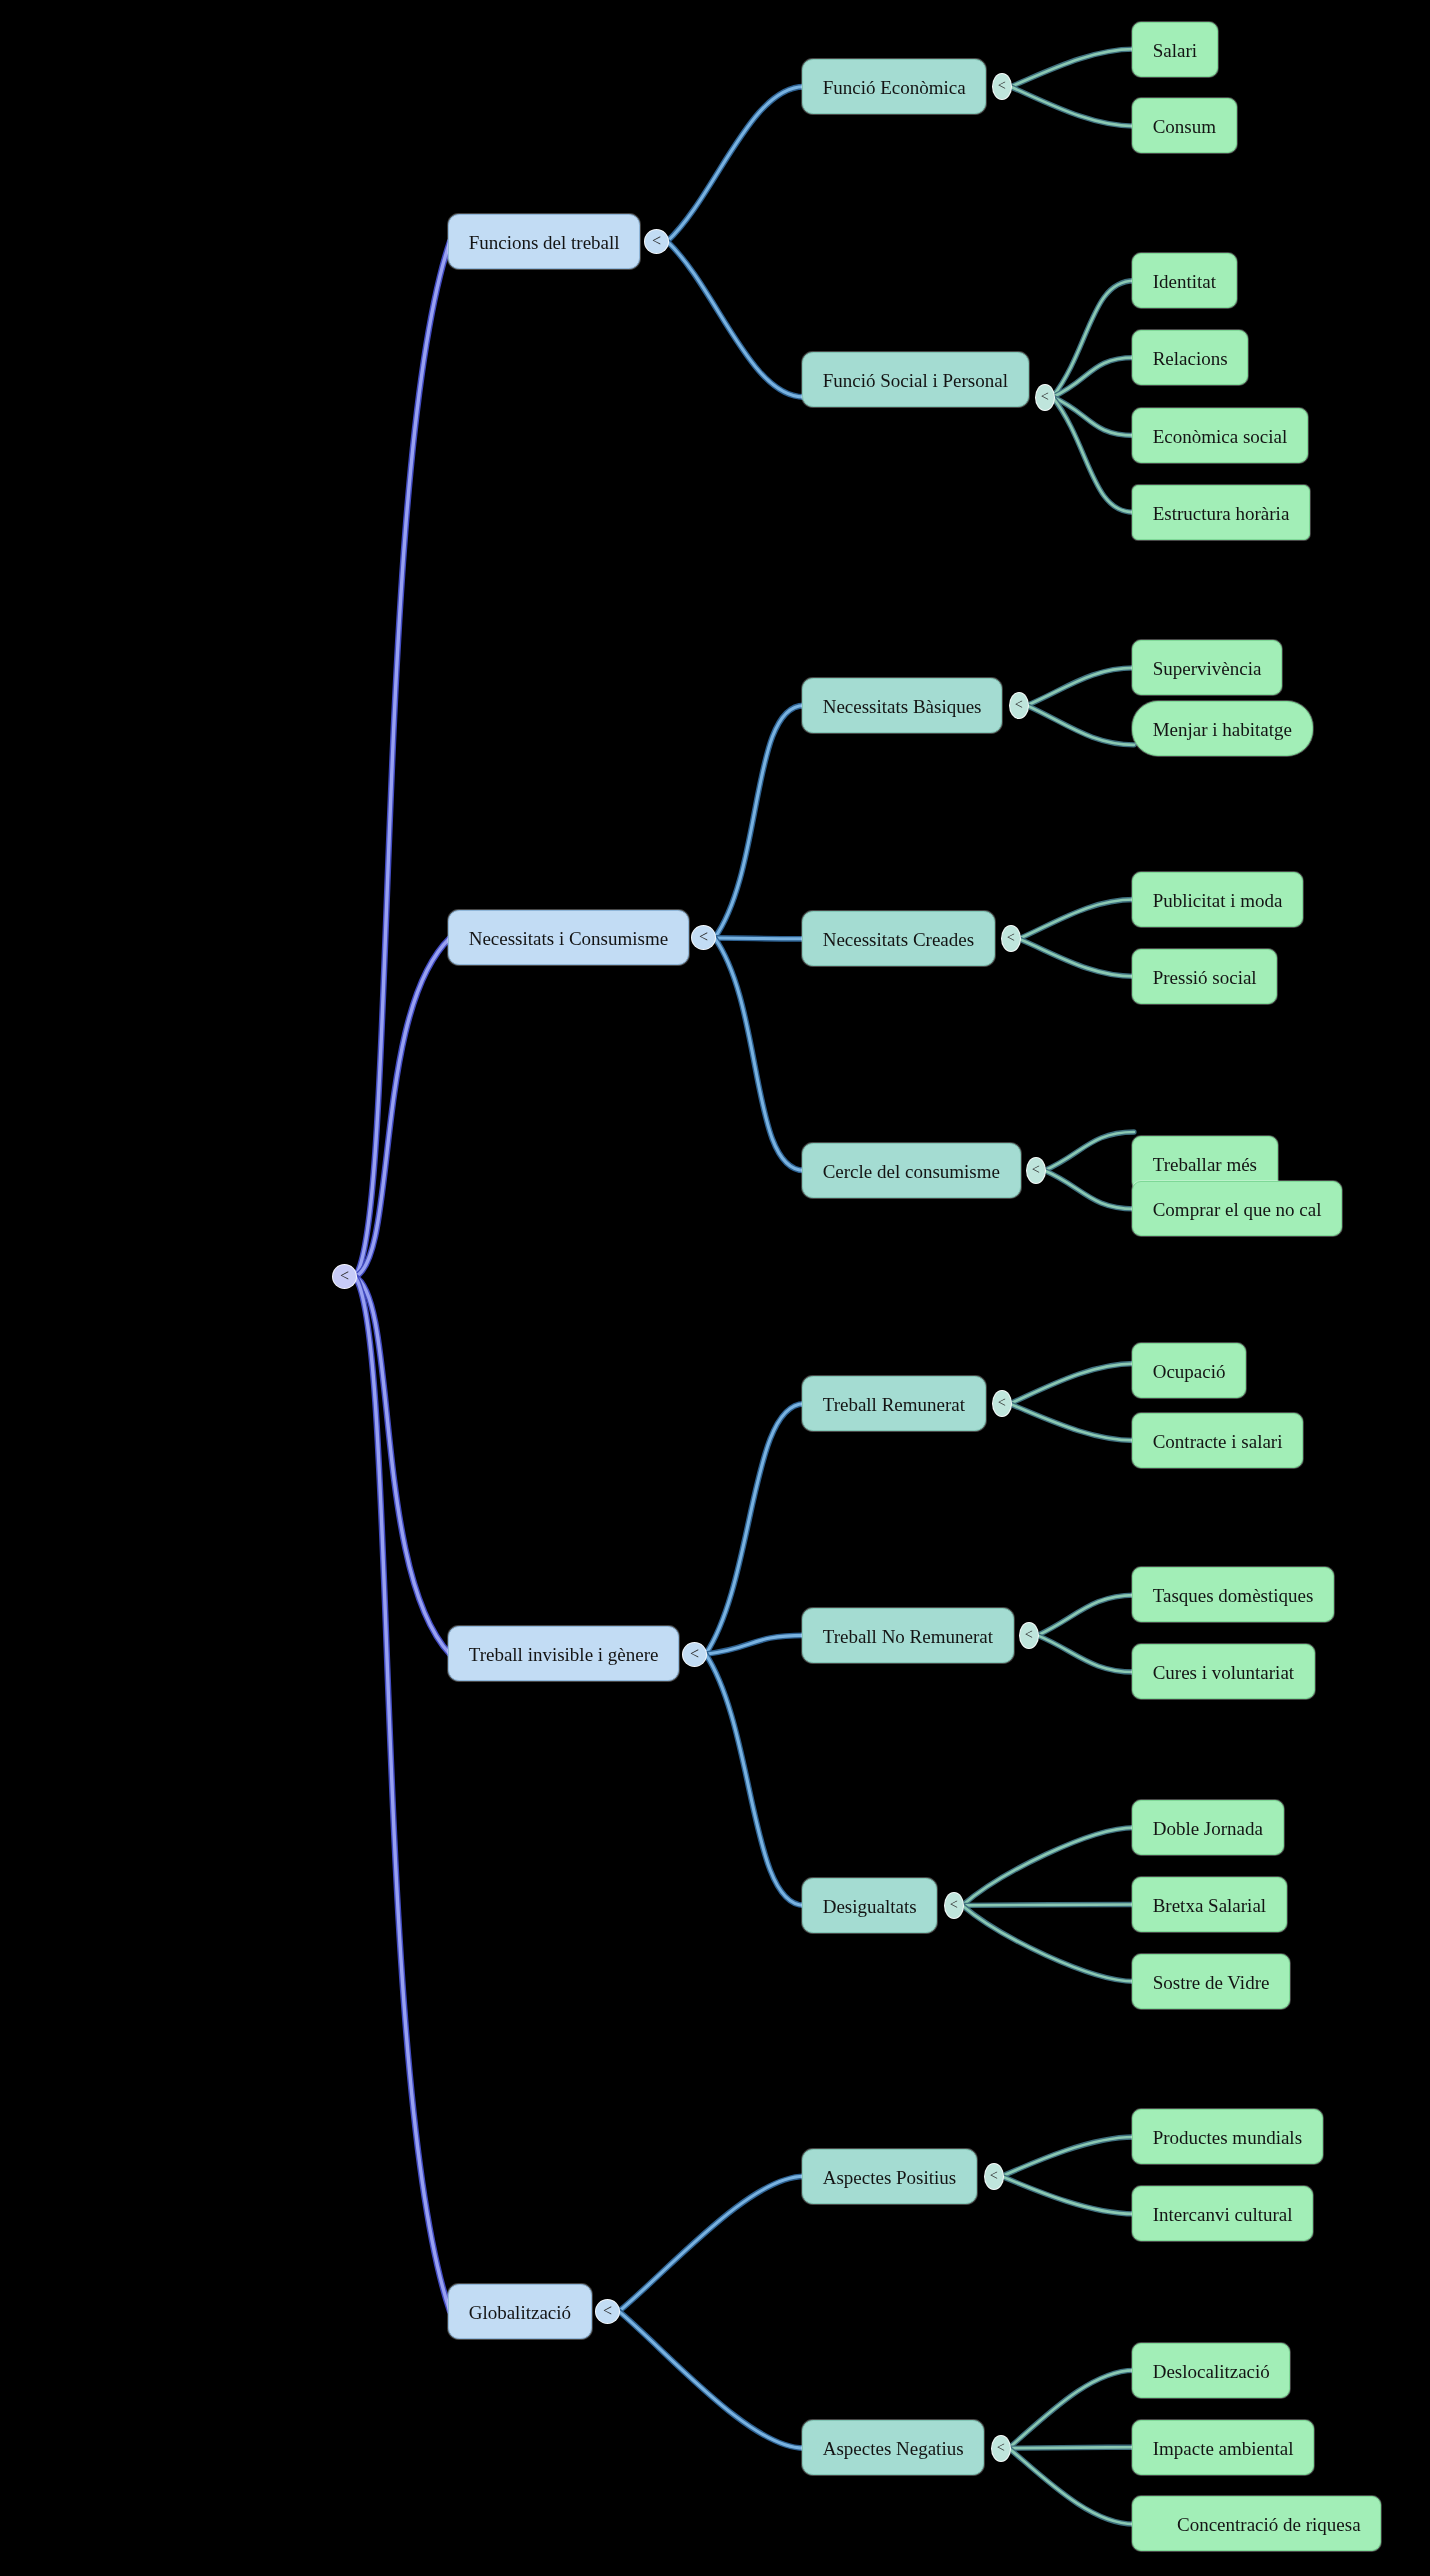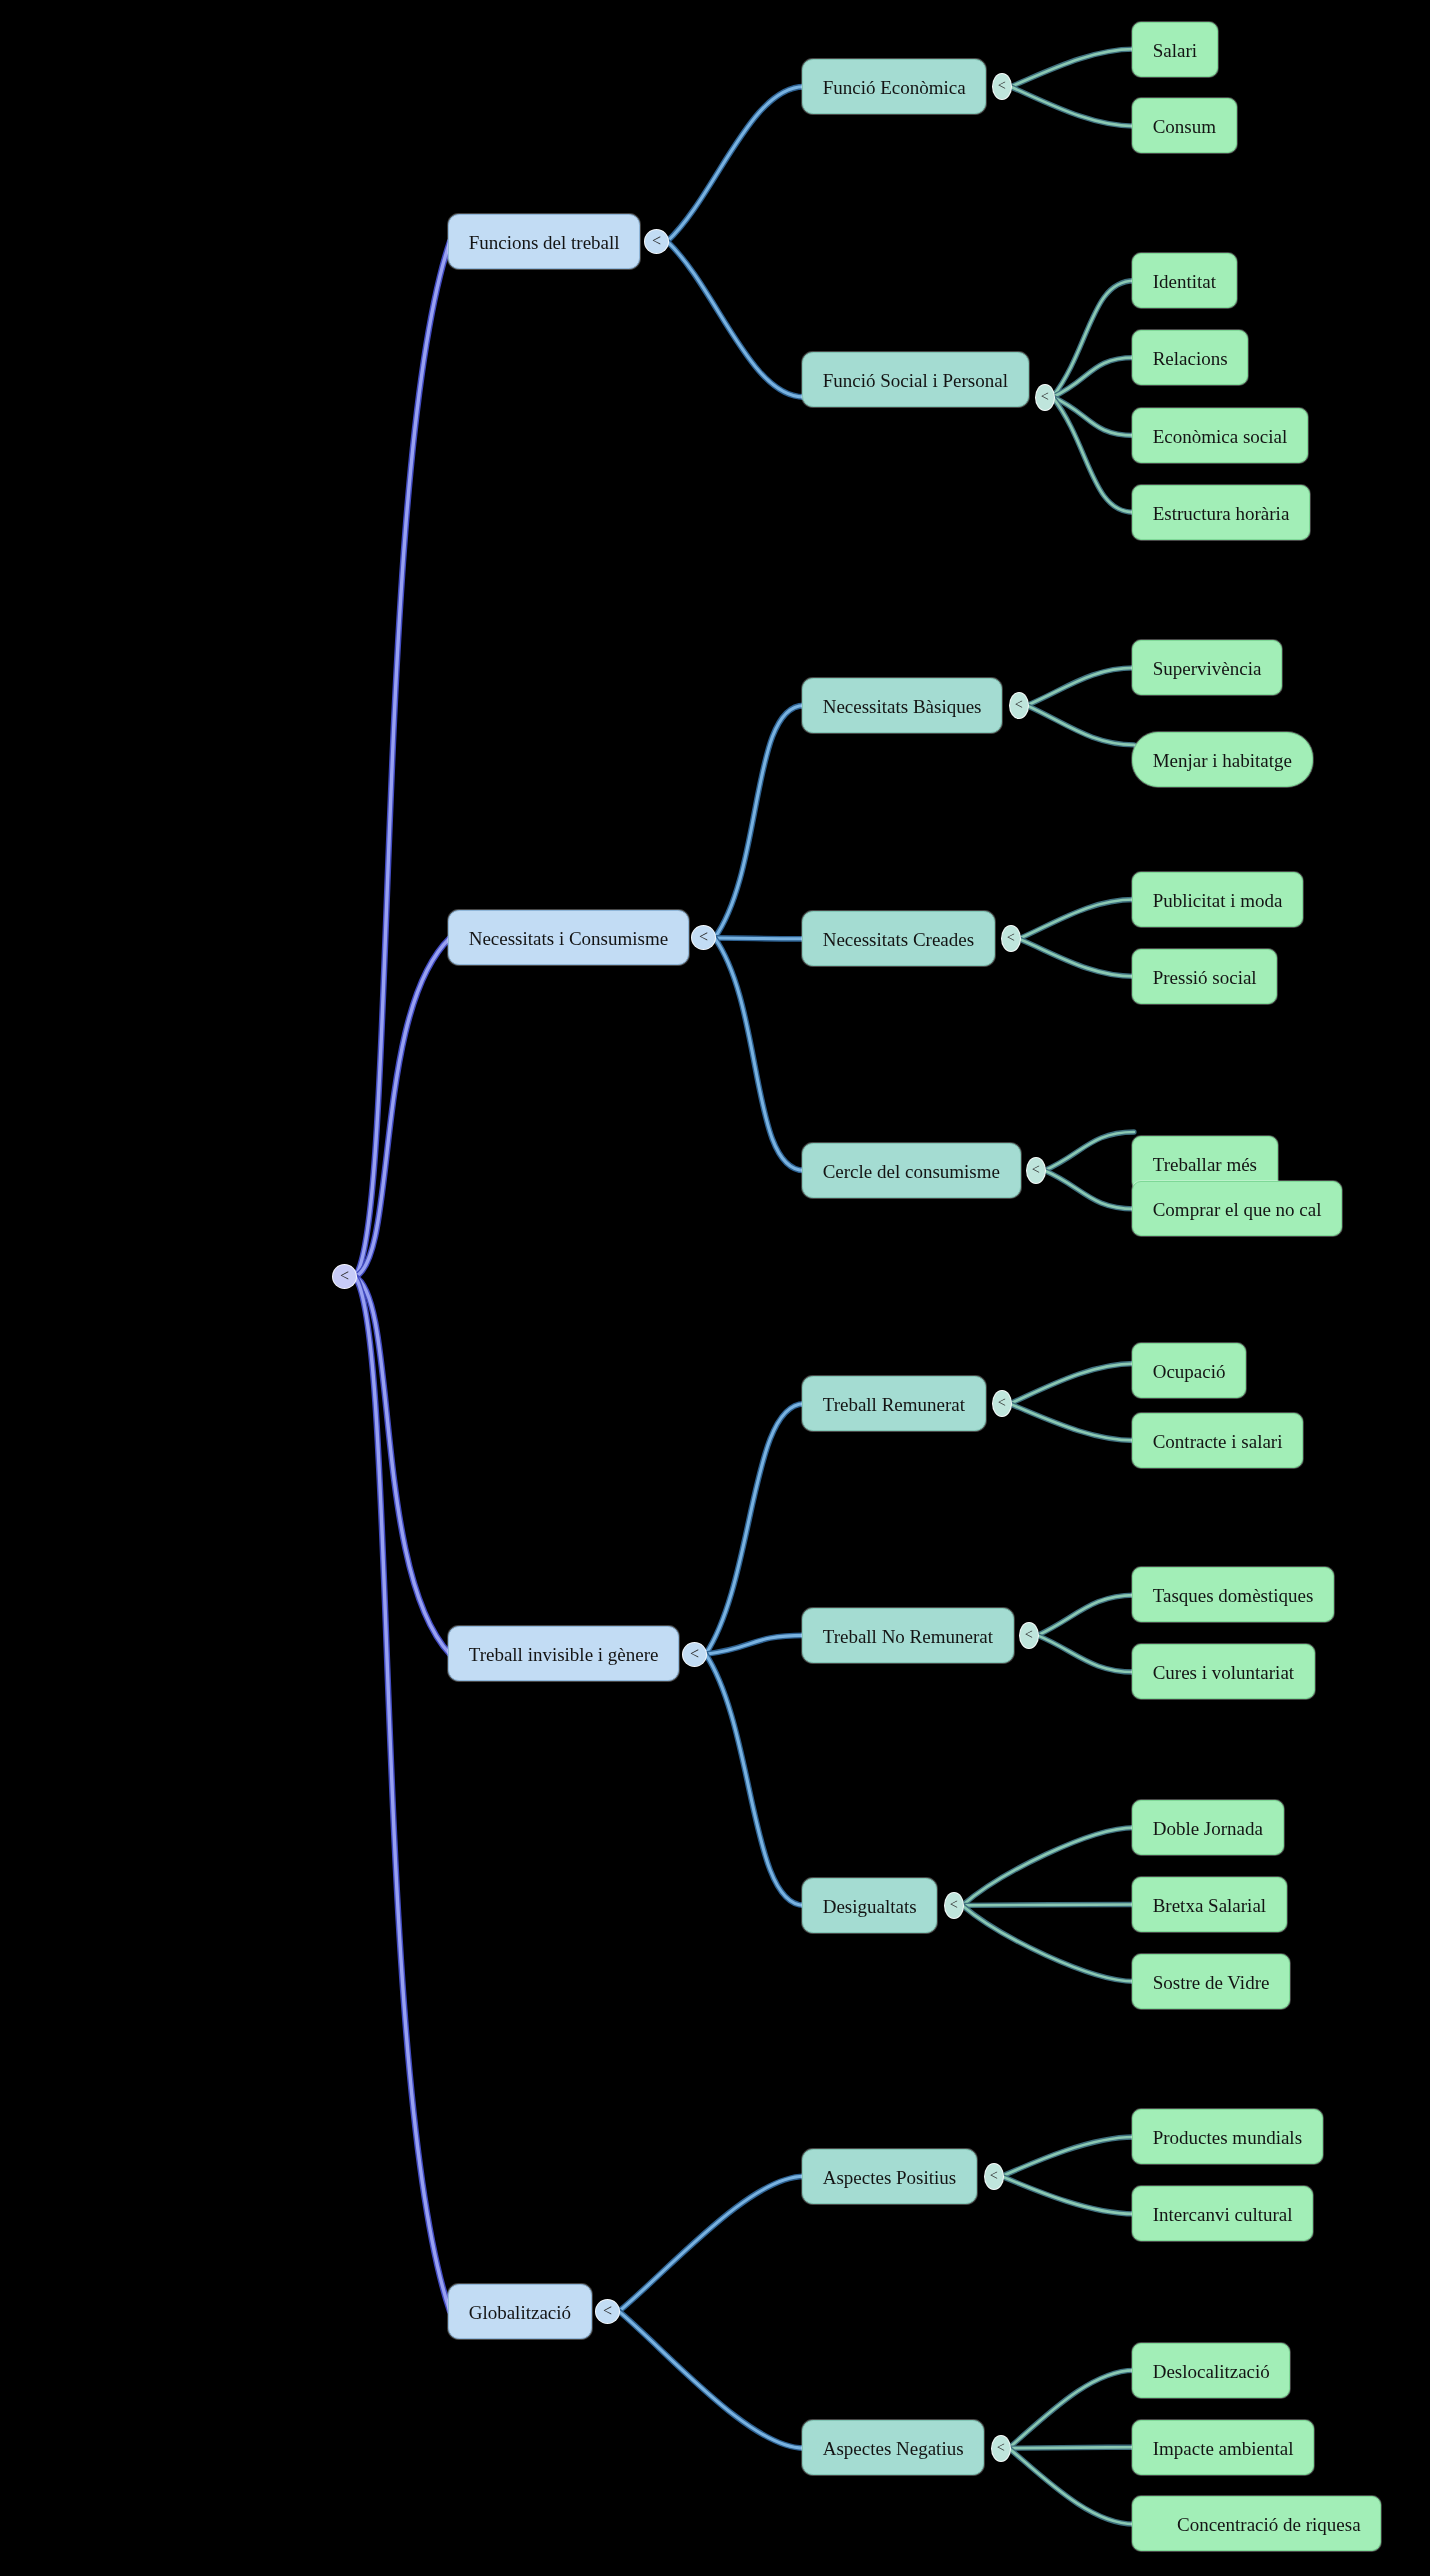--- a/index.html
+++ b/index.html
@@ -118,27 +118,27 @@
     <div class="circle c1" style="left: 644px; top: 229px;">&lt;</div>
     <div class="node d2" style="left: 802px; top: 59px;">Funció Econòmica</div>
     <div class="circle c2" style="left: 992px; top: 73px;">&lt;</div>
     <div class="node d3" style="left: 1132px; top: 21.5px;">Salari</div>
     <div class="node d3" style="left: 1132px; top: 98px;">Consum</div>
     <div class="node d2" style="left: 802px; top: 352px;">Funció Social i Personal</div>
     <div class="circle c2" style="left: 1035px; top: 384px;">&lt;</div>
     <div class="node d3" style="left: 1132px; top: 253px;">Identitat</div>
     <div class="node d3" style="left: 1132px; top: 330px;">Relacions</div>
     <div class="node d3" style="left: 1132px; top: 408px;">Econòmica social</div>
-    <div class="node d3" style="left: 1132px; top: 485px;">Estructura horària</div>
+    <div class="node d3" style="left: 1132px; top: 485px; border-radius: 6px;">Estructura horària</div>
     <div class="node d1" style="left: 448px; top: 910px;">Necessitats i Consumisme</div>
     <div class="circle c1" style="left: 691px; top: 925px;">&lt;</div>
     <div class="node d2" style="left: 802px; top: 678px;">Necessitats Bàsiques</div>
     <div class="circle c2" style="left: 1009px; top: 692px;">&lt;</div>
     <div class="node d3" style="left: 1132px; top: 640px;">Supervivència</div>
-    <div class="node d3" style="left: 1132px; top: 732px; border-radius: 26px;">Menjar i habitatge</div>
+    <div class="node d3" style="left: 1132px; top: 701px; border-radius: 26px;">Menjar i habitatge</div>
     <div class="node d2" style="left: 802px; top: 911px;">Necessitats Creades</div>
     <div class="circle c2" style="left: 1001px; top: 925px;">&lt;</div>
     <div class="node d3" style="left: 1132px; top: 872px;">Publicitat i moda</div>
     <div class="node d3" style="left: 1132px; top: 949px;">Pressió social</div>
     <div class="node d2" style="left: 802px; top: 1143px;">Cercle del consumisme</div>
     <div class="circle c2" style="left: 1026px; top: 1157px;">&lt;</div>
     <div class="node d3" style="left: 1132px; top: 1136px;">Treballar més</div>
     <div class="node d3" style="left: 1132px; top: 1181px;">Comprar el que no cal</div>
     <div class="node d1" style="left: 448px; top: 1626px;">Treball invisible i gènere</div>
     <div class="circle c1" style="left: 682px; top: 1642px;">&lt;</div>

